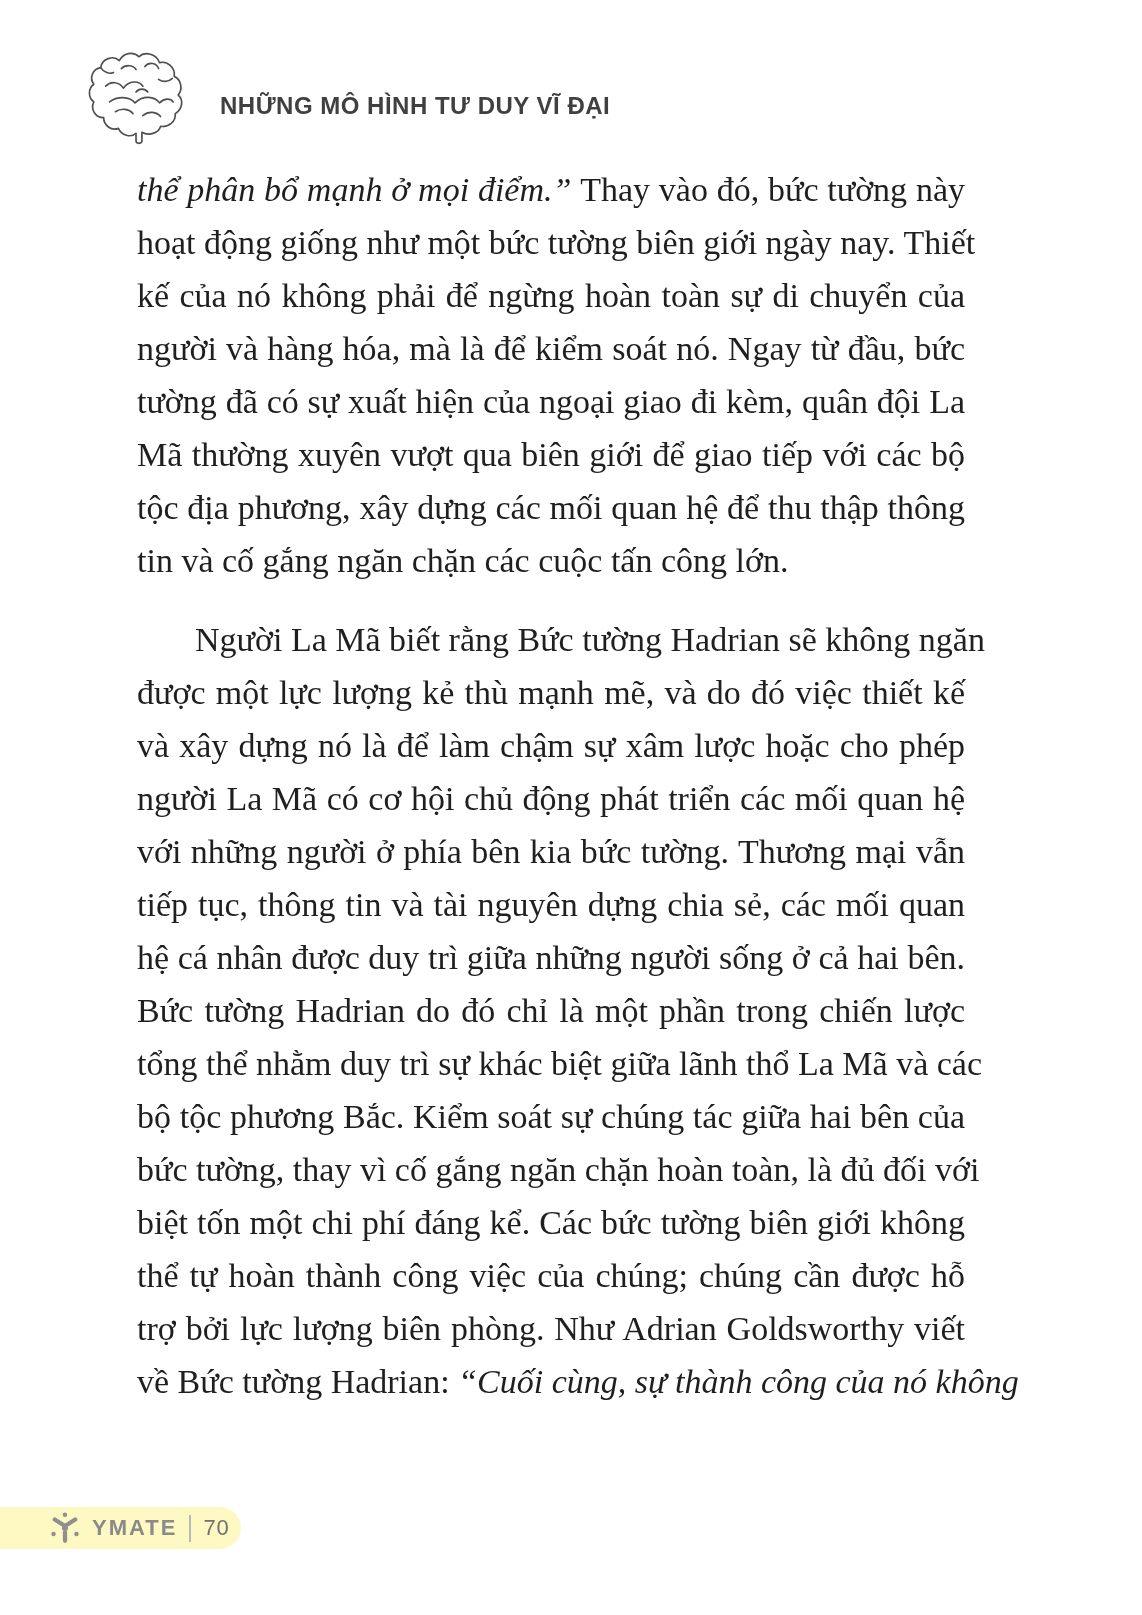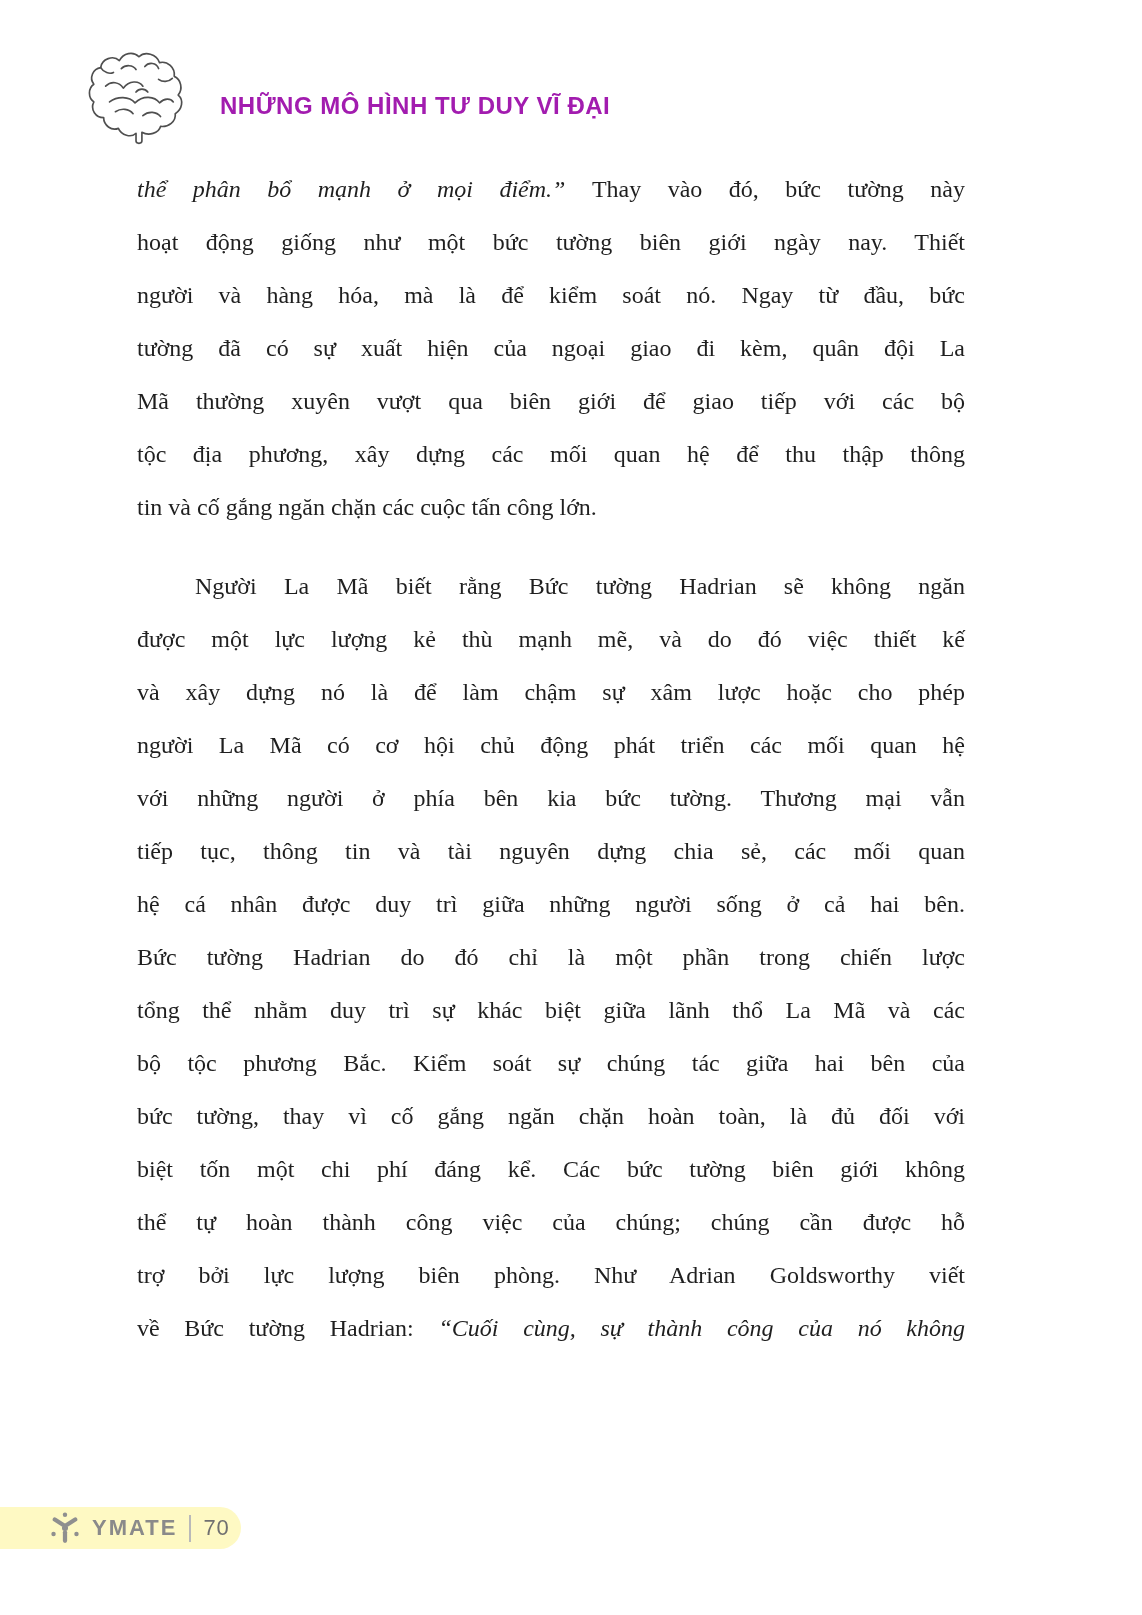--- a/index.html
+++ b/index.html
@@ -10,27 +10,27 @@
     overflow: hidden;
     font-family: "Liberation Serif", serif;
   }
   
   .page-header { position: absolute; left: 0; top: 0; width: 1142px; height: 160px; }
   .brain { position: absolute; left: 86px; top: 46px; width: 102px; height: 100px; }
   .header-title {
     position: absolute; left: 220px; top: 92px;
     font-family: "Liberation Sans", sans-serif;
     font-weight: bold; font-size: 24px; letter-spacing: 0.5px;
-    color: #a21caf;
+    color: #404040;
   }
   
   .text-block {
     position: absolute; left: 137px; top: 163px; width: 828px;
     color: #1f1f1f;
-    font-size: 24px;
+    font-size: 34px;
   }
   .para { margin: 0; }
   .para + .para { margin-top: 26px; }
   .line {
     height: 53px; line-height: 53px;
     text-align: justify; text-align-last: justify;
     white-space: nowrap; overflow: visible;
   }
   .line.last { text-align-last: left; }
   .line.indent span:first-child { padding-left: 58px; }
@@ -72,20 +72,21 @@
     <path d="M15 21 C18 26 24 28 28 26"></path>
     <path d="M88 32 C84 36 78 36 74 33"></path>
   </svg>
   <div class="header-title">NHỮNG MÔ HÌNH TƯ DUY VĨ ĐẠI</div>
 </div>
 
 <div class="text-block">
   <div class="para">
     <div class="line"><span class="it">thể phân bổ mạnh ở mọi điểm.” </span><span>Thay vào đó, bức tường này</span></div>
     <div class="line">hoạt động giống như một bức tường biên giới ngày nay. Thiết</div>
+    <div class="line">kế của nó không phải để ngừng hoàn toàn sự di chuyển của</div>
     <div class="line">người và hàng hóa, mà là để kiểm soát nó. Ngay từ đầu, bức</div>
     <div class="line">tường đã có sự xuất hiện của ngoại giao đi kèm, quân đội La</div>
     <div class="line">Mã thường xuyên vượt qua biên giới để giao tiếp với các bộ</div>
     <div class="line">tộc địa phương, xây dựng các mối quan hệ để thu thập thông</div>
     <div class="line last">tin và cố gắng ngăn chặn các cuộc tấn công lớn.</div>
   </div>
   <div class="para">
     <div class="line indent"><span>Người La Mã biết rằng Bức tường Hadrian sẽ không ngăn</span></div>
     <div class="line">được một lực lượng kẻ thù mạnh mẽ, và do đó việc thiết kế</div>
     <div class="line">và xây dựng nó là để làm chậm sự xâm lược hoặc cho phép</div>

